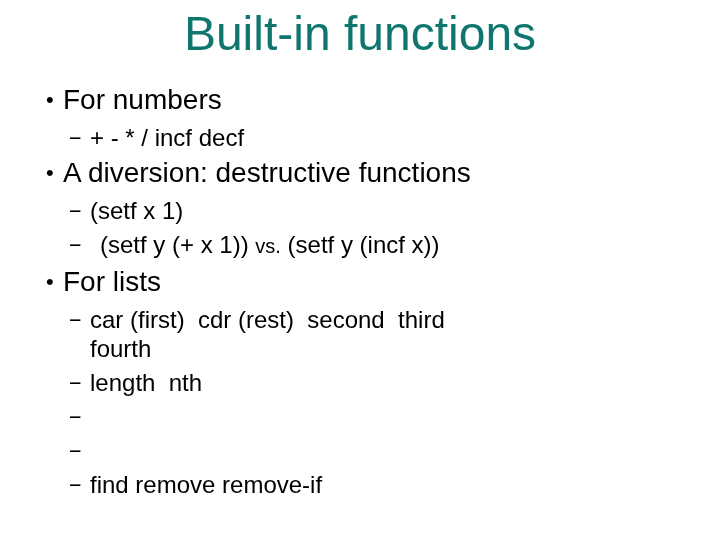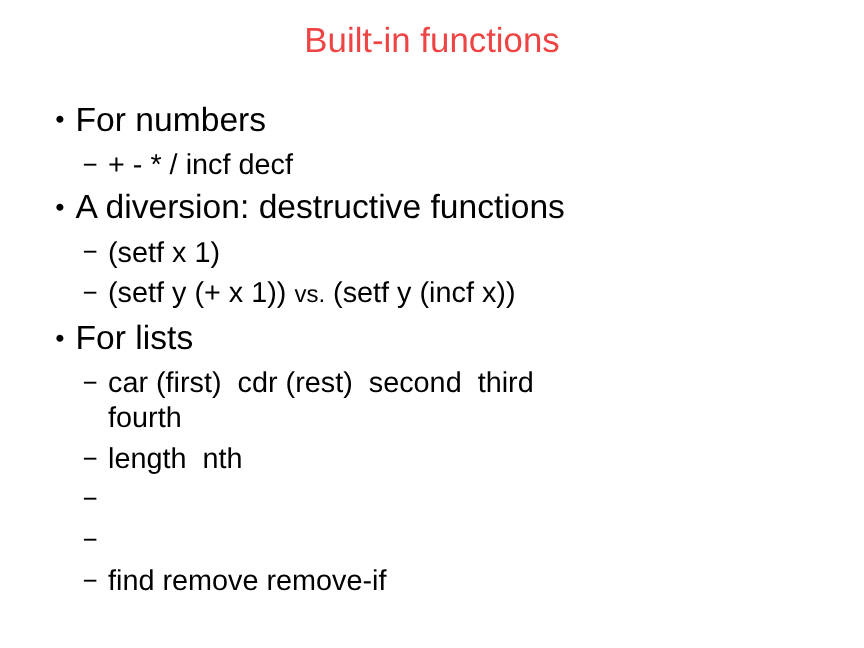--- a/index.html
+++ b/index.html
@@ -12,24 +12,24 @@
   .slide {
     width: 720px; height: 540px;
     background: #ffffff;
     color: #000000;
     position: relative;
   }
   .title {
     margin: 0;
     padding-top: 10px;
     text-align: center;
-    font-size: 29px;
+    font-size: 48px;
     line-height: 48px;
     font-weight: 400;
-    color: #ef4444;
+    color: #0f766e;
     letter-spacing: 0;
   }
   .content {
     margin-left: 46px;
     margin-right: 30px;
     margin-top: 26px;
   }
   .b1 {
     display: flex;
     align-items: flex-start;
@@ -66,21 +66,21 @@
     font-size: 24px;
     line-height: 29px;
     white-space: pre;
   }
   .vs {
     font-family: "Liberation Sans", sans-serif;
     font-size: 20px;
     line-height: 29px;
     white-space: pre;
   }
-  .segline { display: flex; align-items: baseline; }
+  .segline { display: flex; align-items: baseline; margin-left: 10px; }
 </style>
 </head>
 <body>
 
 <div class="slide" style="background: rgb(255, 255, 255); color: rgb(0, 0, 0);">
   <h1 class="title">Built-in functions</h1>
 
   <div class="content">
 
     <div class="b1">

